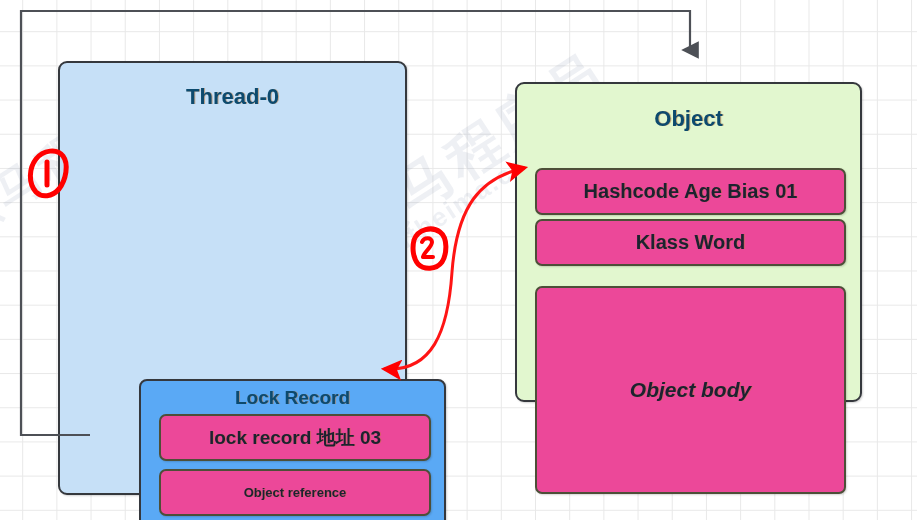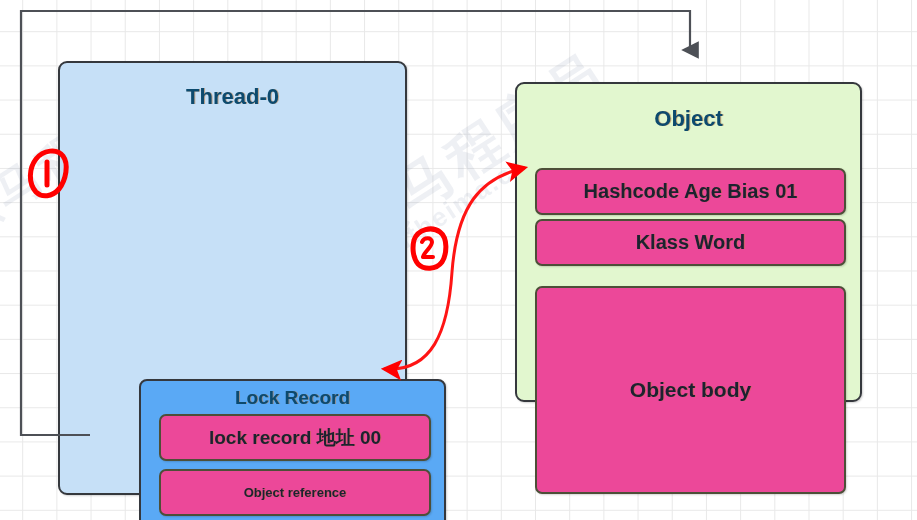--- a/index.html
+++ b/index.html
@@ -147,20 +147,21 @@
   }
   #slot-klassword {
     left: 18px; top: 135px;
     width: 311px; height: 47px;
     font-size: 20px;
   }
   #slot-objectbody {
     left: 18px; top: 202px;
     width: 311px; height: 208px;
     font-size: 21px;
+    font-style: italic;
   }
 
   
   #edges {
     position: absolute;
     left: 0; top: 0;
     width: 917px; height: 520px;
     pointer-events: none;
   }
   #annotations {
@@ -180,21 +181,21 @@
   <div class="wm-ring" style="left:255px; top:230px;"></div>
 
   <div class="watermark wm-cn" style="left:-60px; top:200px; transform: rotate(-33deg); font-size:46px;">黑马程序员</div>
 
   <div class="box" id="thread-box">
     <div class="box-title" id="thread-title">Thread-0</div>
 
     <div class="box" id="lockrecord-box">
       <div class="box-title" id="lockrecord-title">Lock Record</div>
 
-      <div class="slot" id="slot-lockrecord-addr">lock record 地址 00</div>
+      <div class="slot" id="slot-lockrecord-addr">lock record 地址 03</div>
 
       <div class="slot" id="slot-object-ref">Object reference</div>
     </div>
   </div>
 
   <div class="box" id="object-box">
     <div class="box-title" id="object-title">Object</div>
 
     <div class="slot" id="slot-markword">Hashcode Age Bias 01</div>
 

